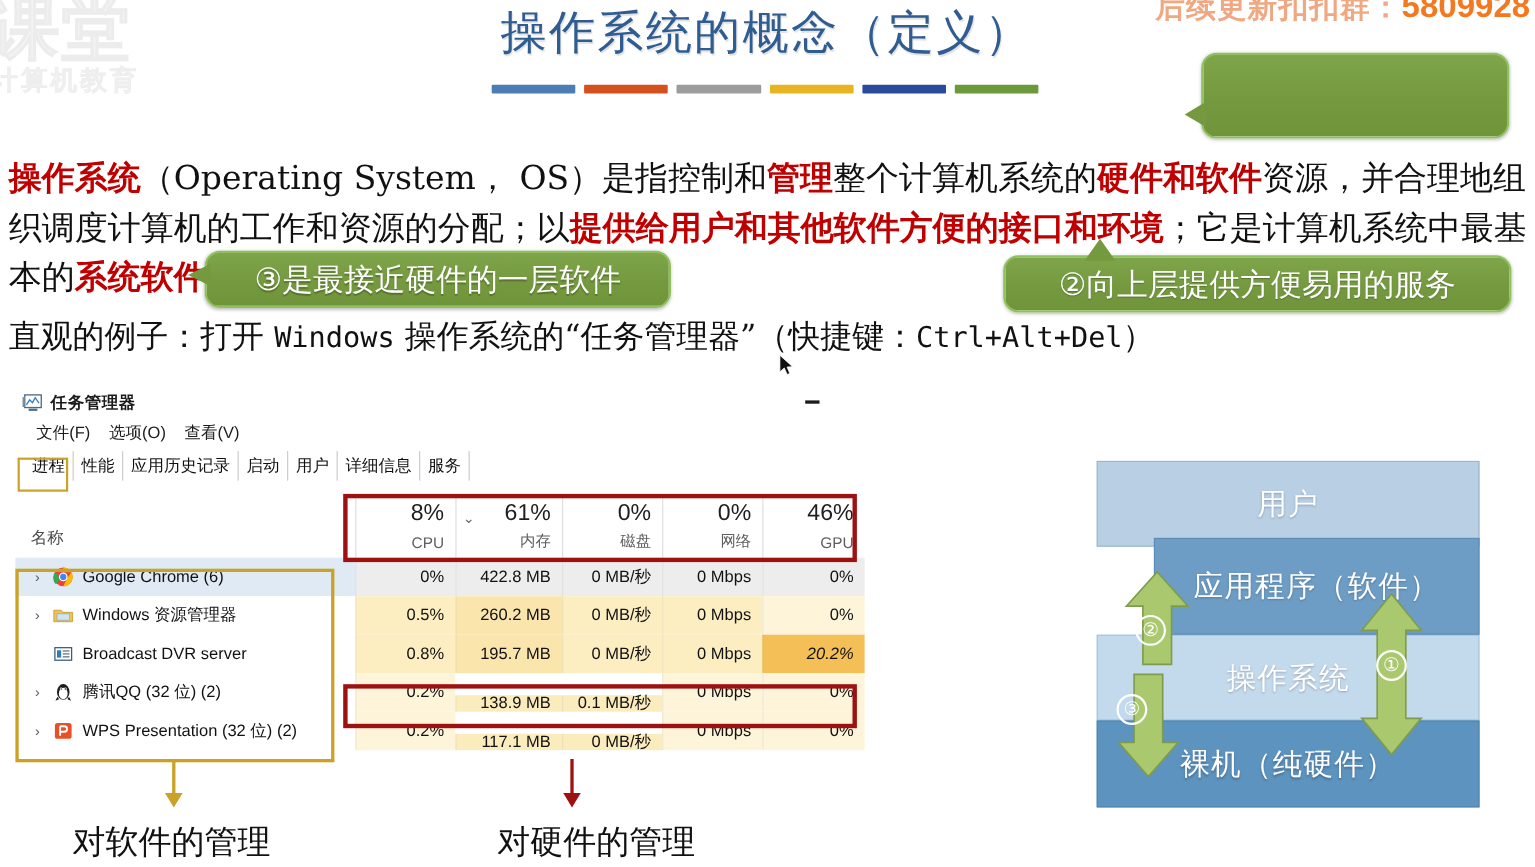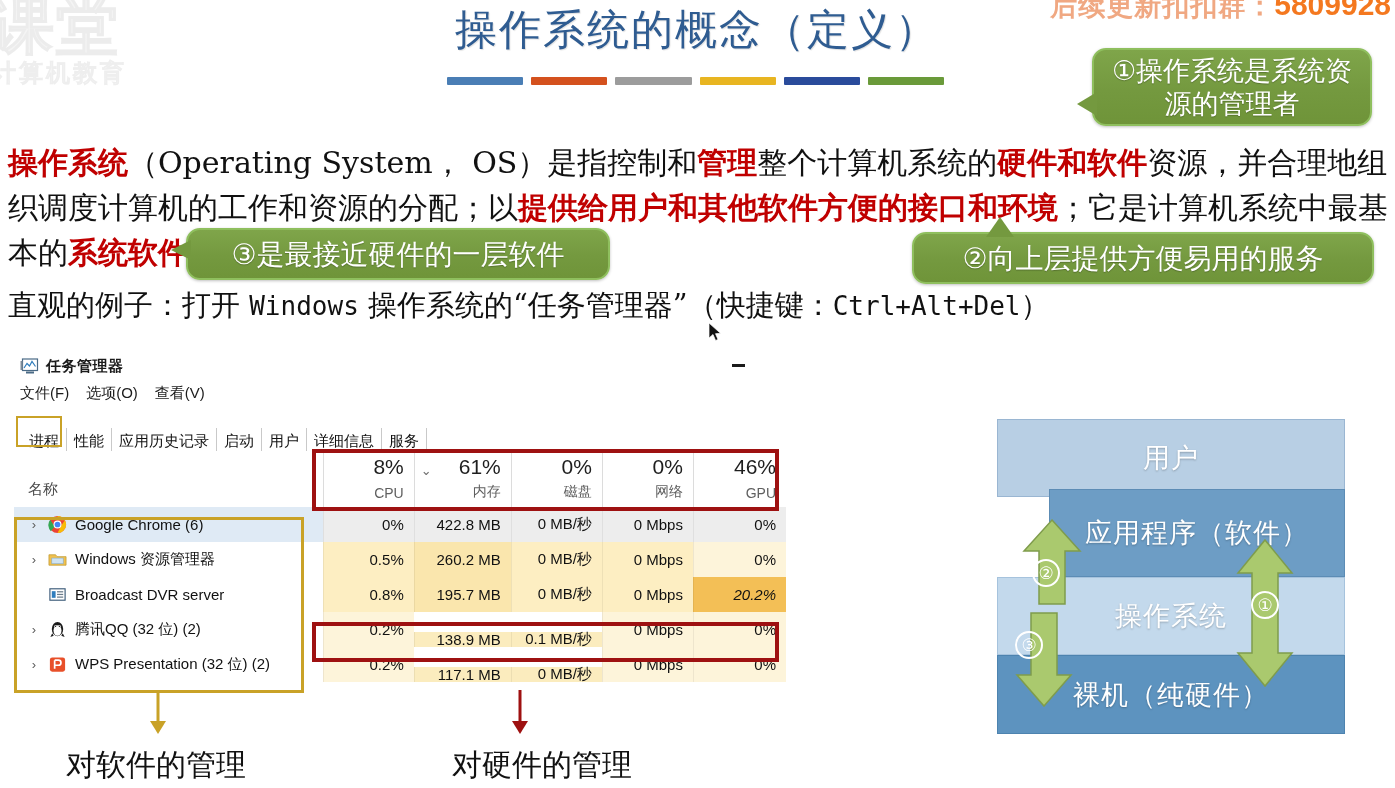--- a/index.html
+++ b/index.html
@@ -91,23 +91,23 @@
     border-bottom:20px solid #74993f;
   }
 
   
   #taskmgr { position:absolute; left:14px; top:353px; width:772px; height:340px; background:#ffffff; }
   .tm-titlebar { position:relative; height:26px; display:flex; align-items:center; padding-left:6px; }
   .tm-ico { width:19px; height:17px; position:relative; margin-right:7px; }
   .tm-title-text { font-size:15px; color:#1b1b1b; font-weight:bold; letter-spacing:.5px; }
   .tm-min { position:absolute; left:718px; top:11px; width:13px; height:3px; background:#1b1b1b; }
 
-  .tm-menu { display:flex; gap:17px; padding:5px 0 3px 6px; font-size:15px; color:#1b1b1b; }
-
-  .tm-tabs { display:flex; align-items:center; padding-left:8px; margin-top:20px; height:30px; }
+  .tm-menu { display:flex; gap:17px; padding:5px 0 3px 6px; font-size:15px; color:#1b1b1b;margin-left:13px; }
+
+  .tm-tabs { display:flex; align-items:flex-start; padding-left:8px; margin-top:4px; height:30px; }
   .tm-tab {
     font-size:15px; color:#111; padding:4px 7px 4px 7px; border-right:1px solid #c9c9c9;
     white-space:nowrap;
   }
   .tm-tab.first { border-right:1px solid #c9c9c9; }
   .tab-hl {
     position:absolute; left:16px; top:416px; width:46px; height:31px;
     border:2.5px solid #c9a227; background:transparent;
   }
 
@@ -212,21 +212,20 @@
     <i style="background: rgb(42, 75, 155);"></i>
     <i style="background: rgb(106, 154, 58);"></i>
   </div>
 
   <div class="para"><span class="r kai">操作系统</span><span>（Operating System， OS）是指控制和</span><span class="r kai">管理</span><span>整个计算机系统的</span><span class="r kai">硬件和软件</span><span>资源，并合理地组织调度计算机的工作和资源的分配；以</span><span class="r kai">提供给用户和其他软件方便的接口和环境</span><span>；它是计算机系统中最基本的</span><span class="r kai">系统软件</span><span>。</span></div>
 
   <div class="example"><span>直观的例子：打开 </span><span class="mono">Windows</span><span> 操作系统的“任务管理器”（快捷键：</span><span class="mono">Ctrl+Alt+Del</span><span>）</span></div>
 
   <div class="callout" id="callout1">
     <span class="tail"></span>
-    <span>①操作系统是系统资源的管理者</span>
   </div>
   <div class="callout" id="callout3">
     <span class="tail"></span>
     <span>③是最接近硬件的一层软件</span>
   </div>
   <div class="callout" id="callout2">
     <span class="tail"></span>
     <span>②向上层提供方便易用的服务</span>
   </div>
 

